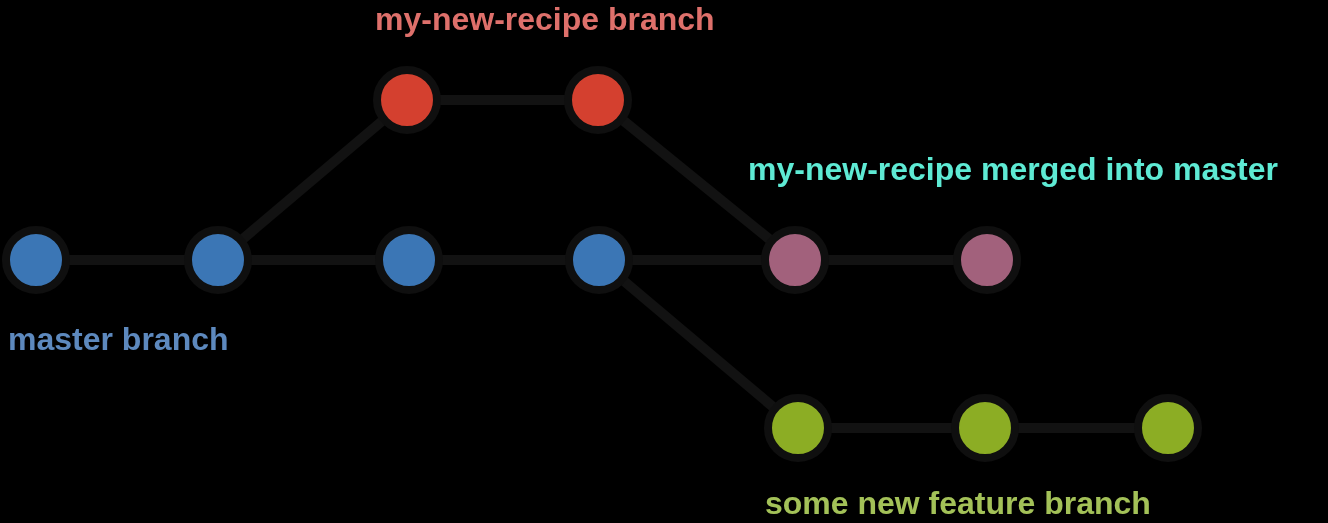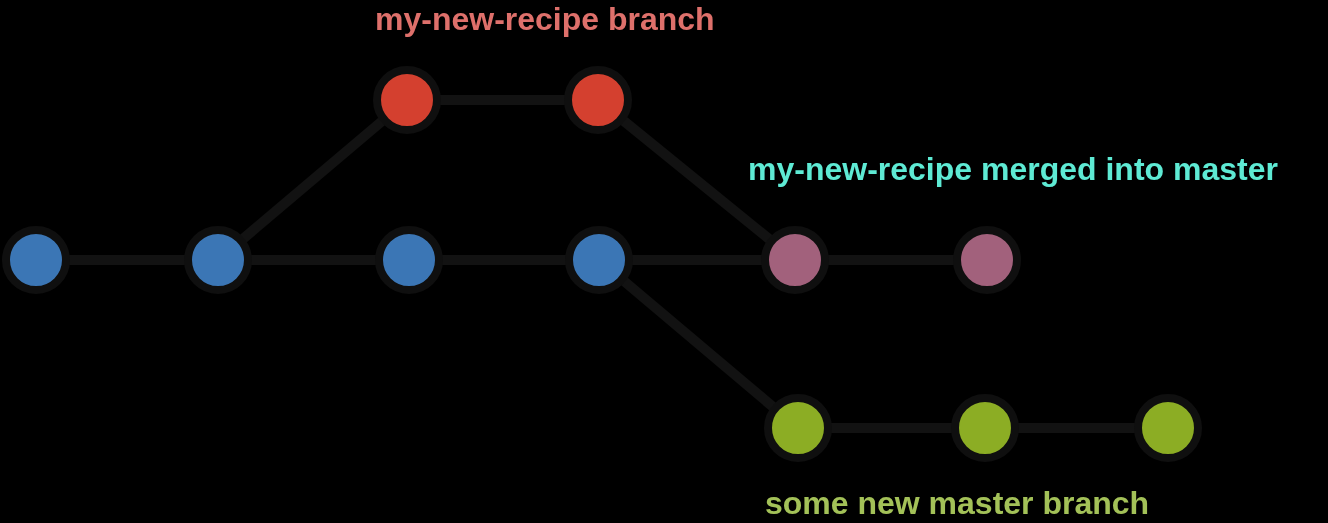--- a/index.html
+++ b/index.html
@@ -56,15 +56,16 @@
       <circle cx="987" cy="260" r="30" fill="#a2617c" stroke="#0f0f0f" stroke-width="8"></circle>
       <circle cx="798" cy="428" r="30" fill="#8cad24" stroke="#0f0f0f" stroke-width="8"></circle>
       <circle cx="985" cy="428" r="30" fill="#8cad24" stroke="#0f0f0f" stroke-width="8"></circle>
       <circle cx="1168" cy="428" r="30" fill="#8cad24" stroke="#0f0f0f" stroke-width="8"></circle>
     </svg>
 
   <div class="branch-label" style="left: 375px; top: 2px; color: rgb(222, 112, 107);">my-new-recipe branch</div>
 
   <div class="branch-label" style="left: 748px; top: 152px; color: #5eead4;">my-new-recipe merged into master</div>
 
+  <div class="branch-label" style="left: 8px; top: 322px; color: rgb(93, 137, 190);">master branch</div>
 
-  <div class="branch-label" style="left: 765px; top: 486px; color: rgb(163, 193, 88);">some new master branch</div>
+  <div class="branch-label" style="left: 765px; top: 486px; color: rgb(163, 193, 88);">some new feature branch</div>
 </div>
 
 </body></html>

